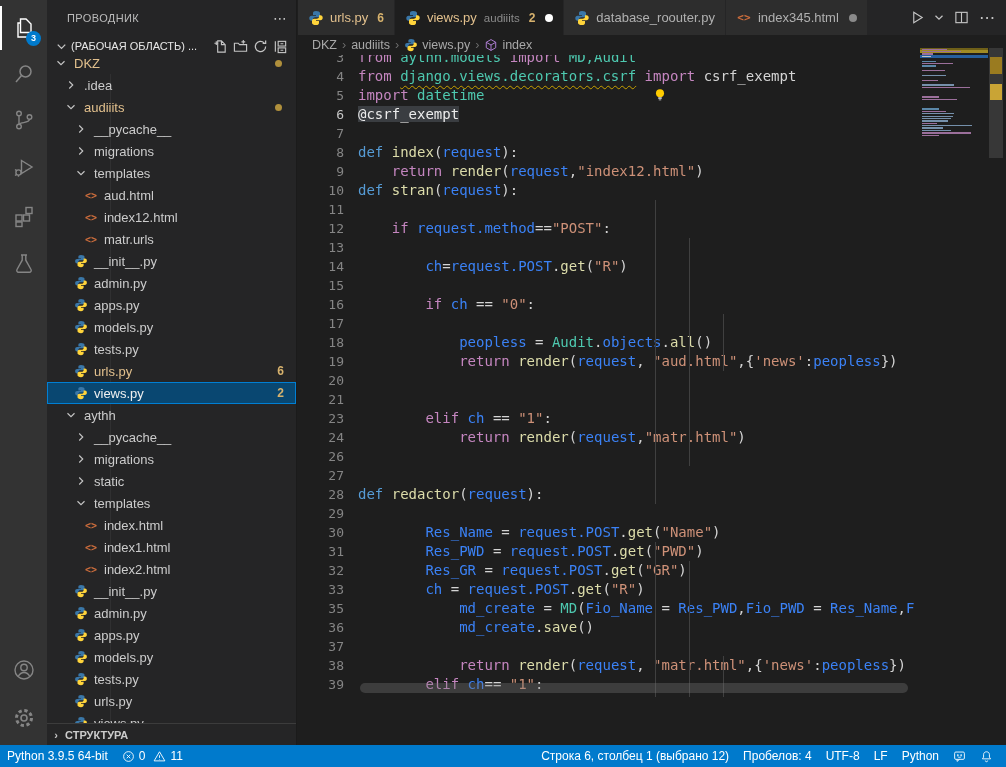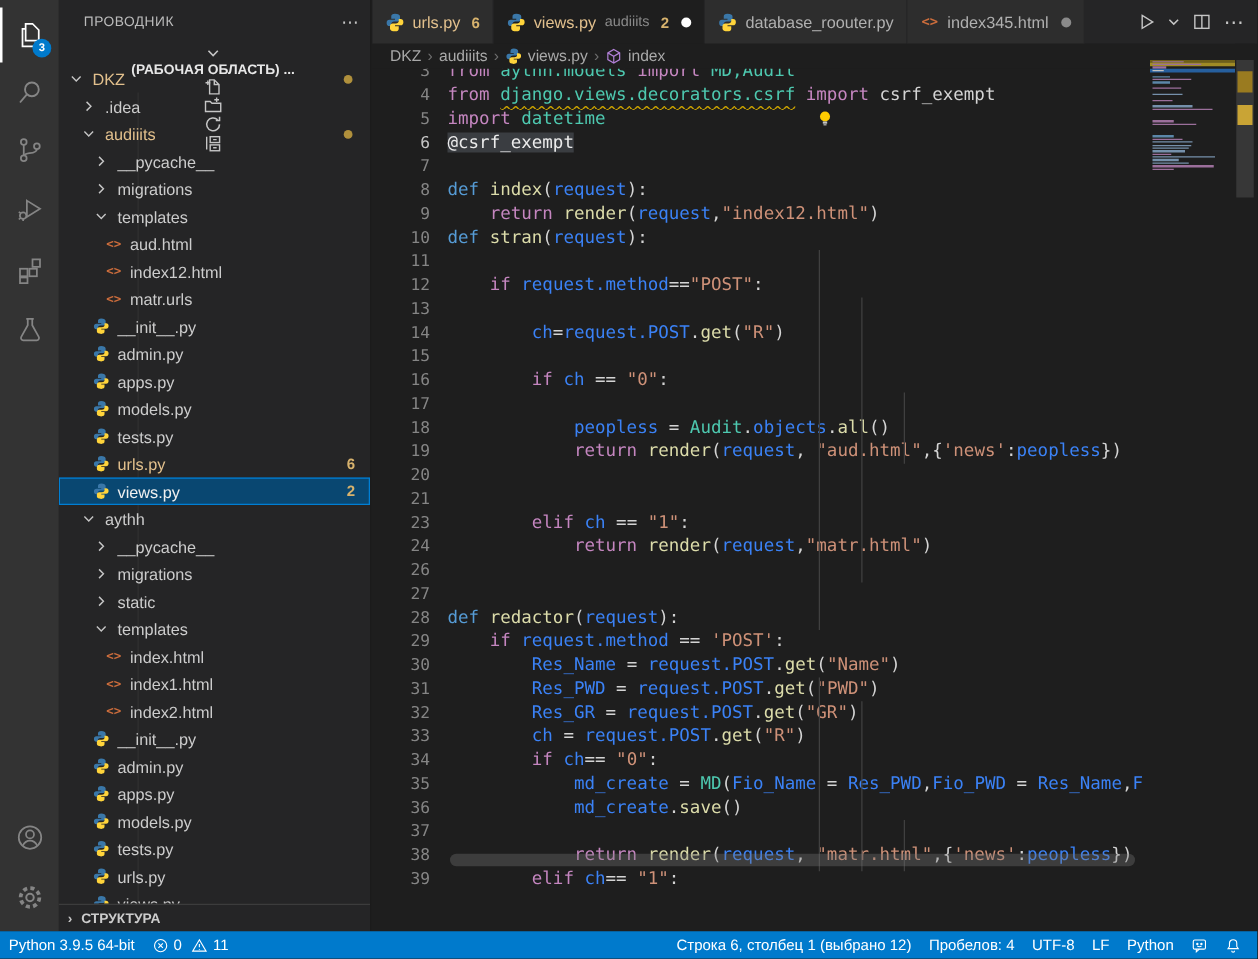--- a/index.html
+++ b/index.html
@@ -12,21 +12,21 @@
   .act-icon{position:absolute;left:0;width:47px;height:44px;display:flex;align-items:center;justify-content:center;color:#858585;cursor:pointer;}
   .act-icon.active{color:#ffffff;border-left:2px solid #ffffff;}
   .act-icon svg{width:24px;height:24px;}
   .act-badge{position:absolute;right:6px;bottom:4px;min-width:15px;height:15px;border-radius:8px;background:#007acc;color:#fff;font-size:9px;line-height:15px;text-align:center;font-weight:bold;}
 
   
   #sidebar{position:absolute;left:47px;top:0;width:250px;height:745px;background:#252526;z-index:4;border-right:1px solid #1b1b1b;}
   #sb-title{height:35px;display:flex;align-items:center;padding:0 8px 0 20px;color:#bbbbbb;font-size:11px;letter-spacing:.4px;}
   #sb-title .grow{flex:1;}
   .sb-more{color:#c5c5c5;font-size:14px;letter-spacing:1px;cursor:pointer;}
-  #sb-section{height:22px;display:flex;align-items:center;padding:0 6px 0 4px;color:#e7e7e7;font-size:11px;font-weight:bold;flex-direction:column;}
+  #sb-section{height:22px;display:flex;align-items:center;padding:0 6px 0 4px;color:#e7e7e7;font-size:11px;font-weight:normal;}
   #sb-section .grow{flex:1;}
   .sec-act{width:20px;height:20px;display:flex;align-items:center;justify-content:center;color:#c5c5c5;cursor:pointer;}
   .sec-act svg{width:15px;height:15px;}
   #tree{position:absolute;top:52px;left:0;right:0;bottom:22px;overflow:hidden;}
   .trow{height:22px;display:flex;align-items:center;color:#cccccc;font-size:13px;cursor:pointer;position:relative;}
   .trow .chev{width:16px;height:16px;flex:none;display:flex;align-items:center;justify-content:center;color:#c5c5c5;}
   .trow .ficon{width:16px;height:16px;flex:none;display:flex;align-items:center;justify-content:center;font-size:10px;}
   .trow .lbl{margin-left:5px;white-space:nowrap;flex:1;}
   .trow.gold .lbl{color:#e2c08d;}
   .trow.selected{background:#094771;outline:1px solid #007fd4;outline-offset:-1px;color:#f0f0f0;}
@@ -518,26 +518,25 @@
         <div class="cl"><span class="ln">17</span><span class="ct"></span></div>
         <div class="cl"><span class="ln">18</span><span class="ct"><span class="sg-p">            </span><span class="sg-v">peopless</span><span class="sg-p"> = </span><span class="sg-t">Audit</span><span class="sg-p">.</span><span class="sg-v">objects</span><span class="sg-p">.</span><span class="sg-f">all</span><span class="sg-p">()</span></span></div>
         <div class="cl"><span class="ln">19</span><span class="ct"><span class="sg-p">            </span><span class="sg-k">return </span><span class="sg-f">render</span><span class="sg-p">(</span><span class="sg-v">request</span><span class="sg-p">, </span><span class="sg-s">"aud.html"</span><span class="sg-p">,{</span><span class="sg-s">'news'</span><span class="sg-p">:</span><span class="sg-v">peopless</span><span class="sg-p">})</span></span></div>
         <div class="cl"><span class="ln">20</span><span class="ct"></span></div>
         <div class="cl"><span class="ln">21</span><span class="ct"></span></div>
         <div class="cl"><span class="ln">23</span><span class="ct"><span class="sg-p">        </span><span class="sg-k">elif </span><span class="sg-v">ch</span><span class="sg-p"> == </span><span class="sg-s">"1"</span><span class="sg-p">:</span></span></div>
         <div class="cl"><span class="ln">24</span><span class="ct"><span class="sg-p">            </span><span class="sg-k">return </span><span class="sg-f">render</span><span class="sg-p">(</span><span class="sg-v">request</span><span class="sg-p">,</span><span class="sg-s">"matr.html"</span><span class="sg-p">)</span></span></div>
         <div class="cl"><span class="ln">26</span><span class="ct"></span></div>
         <div class="cl"><span class="ln">27</span><span class="ct"></span></div>
         <div class="cl"><span class="ln">28</span><span class="ct"><span class="sg-b">def </span><span class="sg-f">redactor</span><span class="sg-p">(</span><span class="sg-v">request</span><span class="sg-p">):</span></span></div>
-        <div class="cl"><span class="ln">29</span><span class="ct"><span class="sg-p">    </span><span class="sg-k">if </span><span class="sg-v">request.method</span><span class="sg-p"> == </span><span class="sg-s">'POST'</span><span class="sg-p">:</span></span></div>
+        <div class="cl"><span class="ln">29</span></div>
         <div class="cl"><span class="ln">30</span><span class="ct"><span class="sg-p">        </span><span class="sg-v">Res_Name</span><span class="sg-p"> = </span><span class="sg-v">request.POST</span><span class="sg-p">.</span><span class="sg-f">get</span><span class="sg-p">(</span><span class="sg-s">"Name"</span><span class="sg-p">)</span></span></div>
         <div class="cl"><span class="ln">31</span><span class="ct"><span class="sg-p">        </span><span class="sg-v">Res_PWD</span><span class="sg-p"> = </span><span class="sg-v">request.POST</span><span class="sg-p">.</span><span class="sg-f">get</span><span class="sg-p">(</span><span class="sg-s">"PWD"</span><span class="sg-p">)</span></span></div>
         <div class="cl"><span class="ln">32</span><span class="ct"><span class="sg-p">        </span><span class="sg-v">Res_GR</span><span class="sg-p"> = </span><span class="sg-v">request.POST</span><span class="sg-p">.</span><span class="sg-f">get</span><span class="sg-p">(</span><span class="sg-s">"GR"</span><span class="sg-p">)</span></span></div>
         <div class="cl"><span class="ln">33</span><span class="ct"><span class="sg-p">        </span><span class="sg-v">ch</span><span class="sg-p"> = </span><span class="sg-v">request.POST</span><span class="sg-p">.</span><span class="sg-f">get</span><span class="sg-p">(</span><span class="sg-s">"R"</span><span class="sg-p">)</span></span></div>
-        <div class="cl"><span class="ln">34</span><span class="ct"><span class="sg-p">        </span><span class="sg-k">if </span><span class="sg-v">ch</span><span class="sg-p">== </span><span class="sg-s">"0"</span><span class="sg-p">:</span></span></div>
         <div class="cl"><span class="ln">35</span><span class="ct"><span class="sg-p">            </span><span class="sg-v">md_create</span><span class="sg-p"> = </span><span class="sg-t">MD</span><span class="sg-p">(</span><span class="sg-v">Fio_Name</span><span class="sg-p"> = </span><span class="sg-v">Res_PWD</span><span class="sg-p">,</span><span class="sg-v">Fio_PWD</span><span class="sg-p"> = </span><span class="sg-v">Res_Name</span><span class="sg-p">,</span><span class="sg-v">F</span></span></div>
         <div class="cl"><span class="ln">36</span><span class="ct"><span class="sg-p">            </span><span class="sg-v">md_create</span><span class="sg-p">.</span><span class="sg-f">save</span><span class="sg-p">()</span></span></div>
         <div class="cl"><span class="ln">37</span></div>
         <div class="cl"><span class="ln">38</span><span class="ct"><span class="sg-p">            </span><span class="sg-k">return </span><span class="sg-f">render</span><span class="sg-p">(</span><span class="sg-v">request</span><span class="sg-p">, </span><span class="sg-s">"matr.html"</span><span class="sg-p">,{</span><span class="sg-s">'news'</span><span class="sg-p">:</span><span class="sg-v">peopless</span><span class="sg-p">})</span></span></div>
         <div class="cl"><span class="ln">39</span><span class="ct"><span class="sg-p">        </span><span class="sg-k">elif </span><span class="sg-v">ch</span><span class="sg-p">== </span><span class="sg-s">"1"</span><span class="sg-p">:</span></span></div>
       </div>
 
     <div class="ig" style="left:357px;top:200px;height:304px"></div>
     <div class="ig" style="left:357px;top:542px;height:155px"></div>
     <div class="ig" style="left:391px;top:238px;height:228px"></div>

